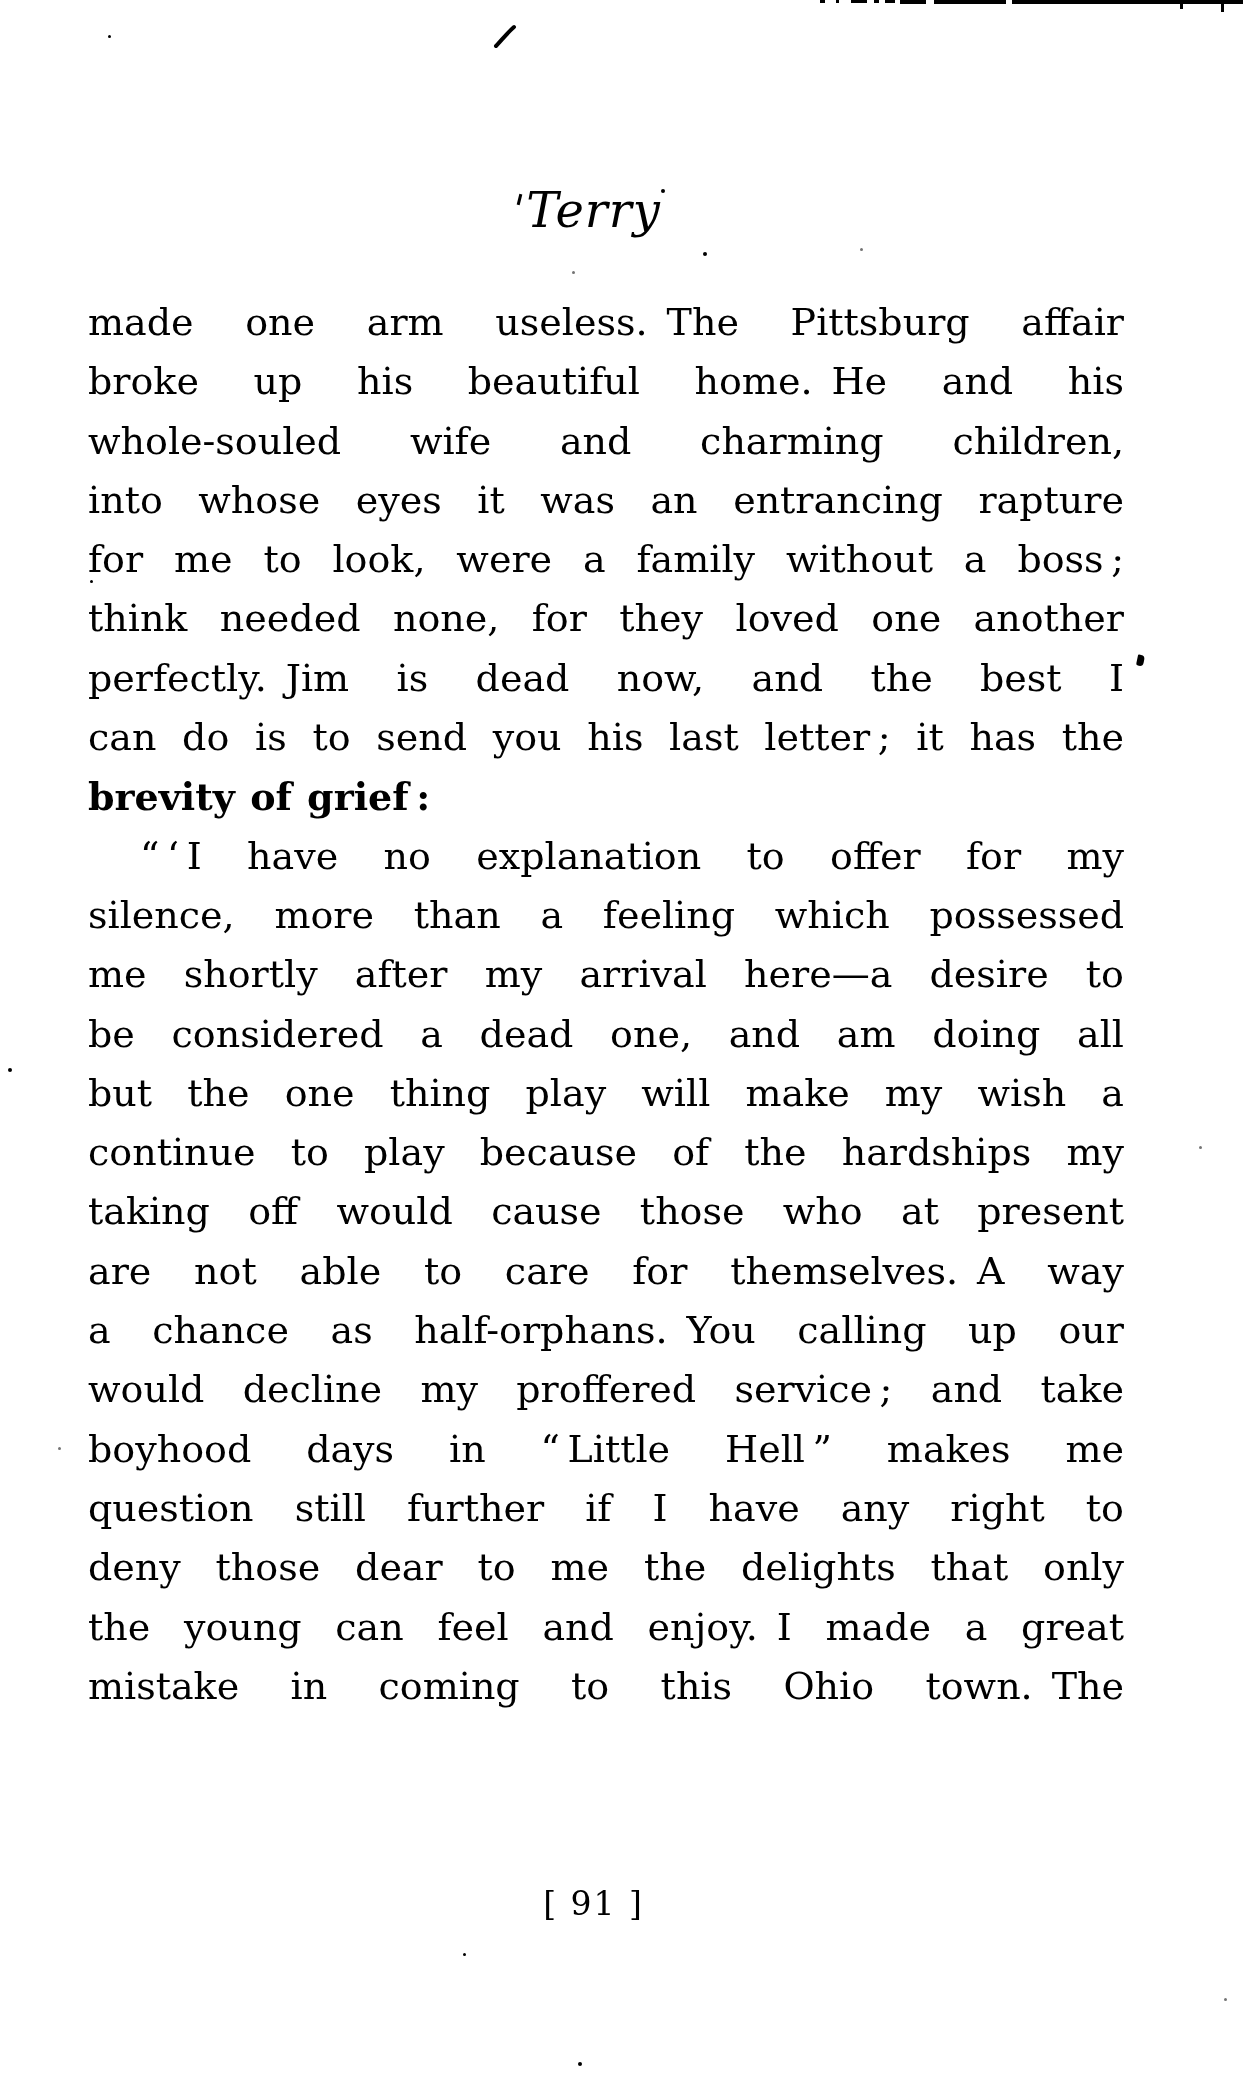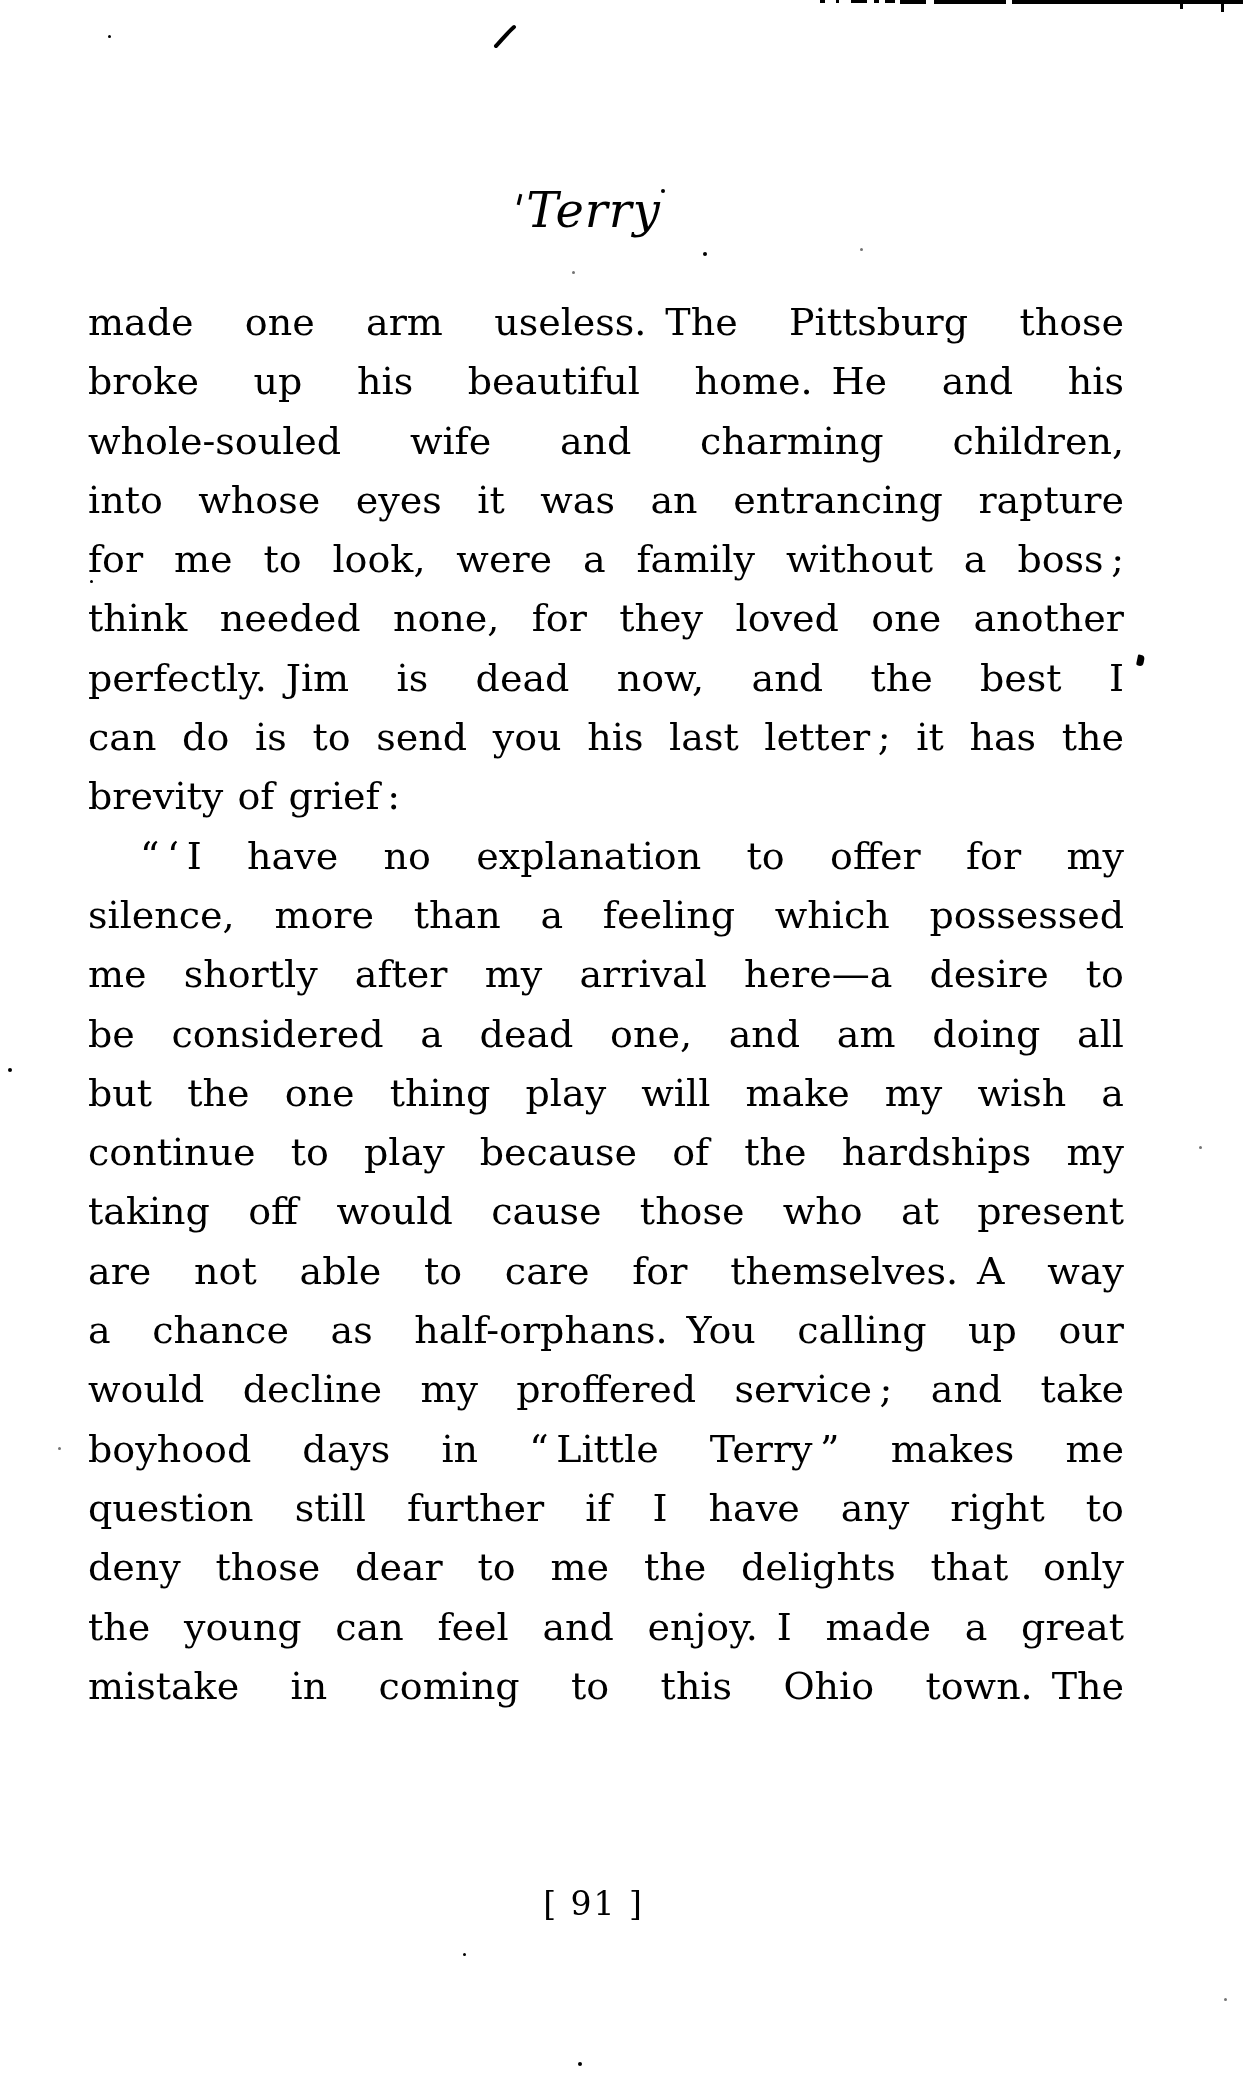--- a/index.html
+++ b/index.html
@@ -35,20 +35,21 @@
     line-height: 59.3px;
     height: 59.3px;
     white-space: pre-wrap;
     text-align: justify;
     text-align-last: justify;
     word-spacing: 2px;
   }
   .line.short {
     text-align: center;
     text-align-last: left;
+    font-weight: bold;
   }
   .line.indent { padding-left: 52px; }
   .page-number {
     position: absolute;
     top: 1884px;
     left: 0; right: 0;
     text-align: center;
     transform: translateX(-28px);
     font-size: 33px;
     letter-spacing: 2px;
@@ -92,40 +93,40 @@
 
   <svg class="pen-mark" style="left:492px; top:24px;" width="26" height="26">
     <path d="M4,22 C9,17 15,9 22,3" stroke="#000" stroke-width="4" fill="none" stroke-linecap="round"></path>
   </svg>
 
   <span class="tick-mark" style="left:518px; top:194px;"></span>
 
   <h1 class="title">Terry</h1>
 
   <div class="text-block">
-    <div class="line">made one arm useless. The Pittsburg those</div>
+    <div class="line">made one arm useless. The Pittsburg affair</div>
     <div class="line">broke up his beautiful home. He and his</div>
     <div class="line">whole-souled wife and charming children,</div>
     <div class="line">into whose eyes it was an entrancing rapture</div>
     <div class="line">for me to look, were a family without a boss ;</div>
     <div class="line">think needed none, for they loved one another</div>
     <div class="line">perfectly. Jim is dead now, and the best I</div>
     <div class="line">can do is to send you his last letter ; it has the</div>
     <div class="line short">brevity of grief :</div>
     <div class="line indent">“ ‘ I have no explanation to offer for my</div>
     <div class="line">silence, more than a feeling which possessed</div>
     <div class="line">me shortly after my arrival here—a desire to</div>
     <div class="line">be considered a dead one, and am doing all</div>
     <div class="line">but the one thing play will make my wish a</div>
     <div class="line">continue to play because of the hardships my</div>
     <div class="line">taking off would cause those who at present</div>
     <div class="line">are not able to care for themselves. A way</div>
     <div class="line">a chance as half-orphans. You calling up our</div>
     <div class="line">would decline my proffered service ; and take</div>
-    <div class="line">boyhood days in “ Little Terry ” makes me</div>
+    <div class="line">boyhood days in “ Little Hell ” makes me</div>
     <div class="line">question still further if I have any right to</div>
     <div class="line">deny those dear to me the delights that only</div>
     <div class="line">the young can feel and enjoy. I made a great</div>
     <div class="line">mistake in coming to this Ohio town. The</div>
   </div>
 
   <div class="page-number">[ 91 ]</div>
 
   <span class="speck" style="left:108px;  top:35px;   width:3px; height:3px;"></span>
   <span class="speck" style="left:661px;  top:189px;  width:4px; height:4px;"></span>

